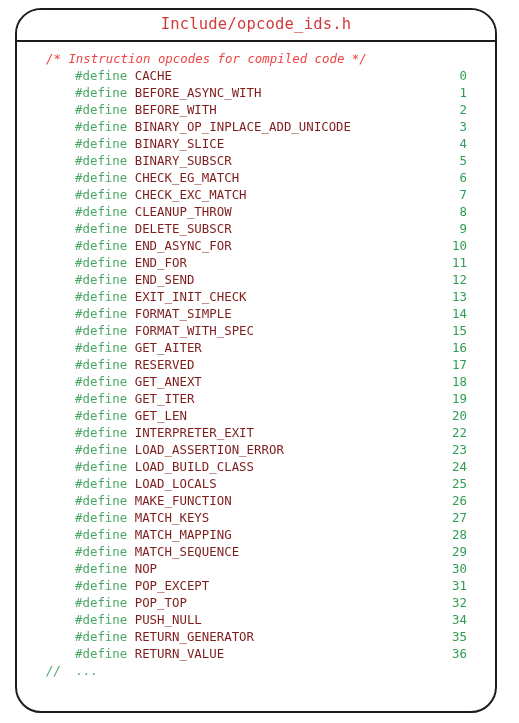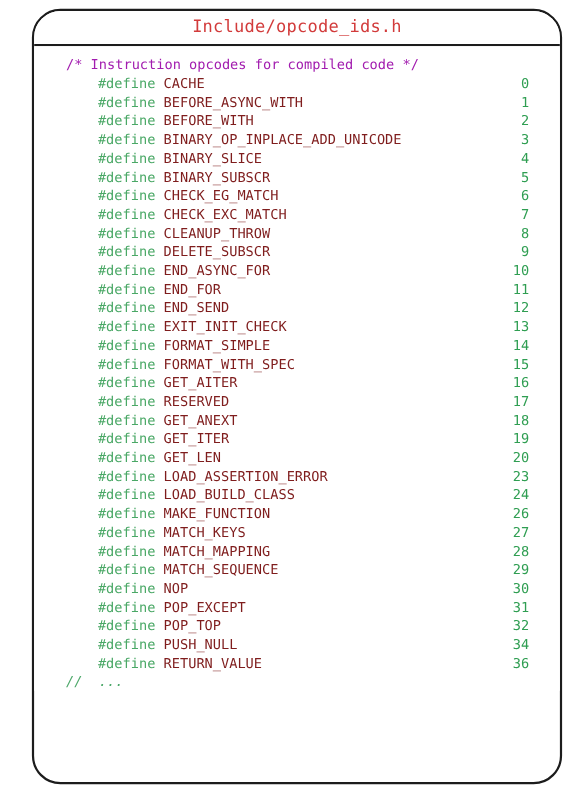--- a/index.html
+++ b/index.html
@@ -17,21 +17,21 @@
   .page {
     position: relative;
     width: 519px;
     height: 723px;
     background: #ffffff;
   }
 
   
   .file-card {
     position: absolute;
-    left: 29px;
+    left: 15px;
     top: 8px;
     width: 482px;
     height: 705px;
     box-sizing: border-box;
     border: 2px solid #1c1c1c;
     border-radius: 26px;
     background: #ffffff;
     overflow: hidden;
   }
 
@@ -75,21 +75,22 @@
     line-height: 17px;
     padding-left: 29px;
     padding-right: 28px;
     white-space: pre;
     font-family: "DejaVu Sans Mono", monospace;
     font-size: 12.4px;
     color: #2f9e52;
   }
 
   .tok-comment {
-    color: #a21caf;
+    color: #ef4444;
+    font-style: italic;
   }
   .tok-comment-italic {
     color: #4da86a;
     font-style: italic;
   }
   .tok-directive {
     color: #4aa866;
     margin-left: 29px;
   }
   .tok-name {
@@ -136,30 +137,33 @@
           <div class="code-line"><span class="tok-directive">#define </span><span class="tok-name">END_FOR</span><span class="opcode-value">11</span></div>
           <div class="code-line"><span class="tok-directive">#define </span><span class="tok-name">END_SEND</span><span class="opcode-value">12</span></div>
           <div class="code-line"><span class="tok-directive">#define </span><span class="tok-name">EXIT_INIT_CHECK</span><span class="opcode-value">13</span></div>
           <div class="code-line"><span class="tok-directive">#define </span><span class="tok-name">FORMAT_SIMPLE</span><span class="opcode-value">14</span></div>
           <div class="code-line"><span class="tok-directive">#define </span><span class="tok-name">FORMAT_WITH_SPEC</span><span class="opcode-value">15</span></div>
           <div class="code-line"><span class="tok-directive">#define </span><span class="tok-name">GET_AITER</span><span class="opcode-value">16</span></div>
           <div class="code-line"><span class="tok-directive">#define </span><span class="tok-name">RESERVED</span><span class="opcode-value">17</span></div>
           <div class="code-line"><span class="tok-directive">#define </span><span class="tok-name">GET_ANEXT</span><span class="opcode-value">18</span></div>
           <div class="code-line"><span class="tok-directive">#define </span><span class="tok-name">GET_ITER</span><span class="opcode-value">19</span></div>
           <div class="code-line"><span class="tok-directive">#define </span><span class="tok-name">GET_LEN</span><span class="opcode-value">20</span></div>
+          <div class="code-line"><span class="tok-directive">#define </span><span class="tok-name">INTERPRETER_EXIT</span><span class="opcode-value">22</span></div>
           <div class="code-line"><span class="tok-directive">#define </span><span class="tok-name">LOAD_ASSERTION_ERROR</span><span class="opcode-value">23</span></div>
           <div class="code-line"><span class="tok-directive">#define </span><span class="tok-name">LOAD_BUILD_CLASS</span><span class="opcode-value">24</span></div>
+          <div class="code-line"><span class="tok-directive">#define </span><span class="tok-name">LOAD_LOCALS</span><span class="opcode-value">25</span></div>
           <div class="code-line"><span class="tok-directive">#define </span><span class="tok-name">MAKE_FUNCTION</span><span class="opcode-value">26</span></div>
           <div class="code-line"><span class="tok-directive">#define </span><span class="tok-name">MATCH_KEYS</span><span class="opcode-value">27</span></div>
           <div class="code-line"><span class="tok-directive">#define </span><span class="tok-name">MATCH_MAPPING</span><span class="opcode-value">28</span></div>
           <div class="code-line"><span class="tok-directive">#define </span><span class="tok-name">MATCH_SEQUENCE</span><span class="opcode-value">29</span></div>
           <div class="code-line"><span class="tok-directive">#define </span><span class="tok-name">NOP</span><span class="opcode-value">30</span></div>
           <div class="code-line"><span class="tok-directive">#define </span><span class="tok-name">POP_EXCEPT</span><span class="opcode-value">31</span></div>
           <div class="code-line"><span class="tok-directive">#define </span><span class="tok-name">POP_TOP</span><span class="opcode-value">32</span></div>
           <div class="code-line"><span class="tok-directive">#define </span><span class="tok-name">PUSH_NULL</span><span class="opcode-value">34</span></div>
+          <div class="code-line"><span class="tok-directive">#define </span><span class="tok-name">RETURN_GENERATOR</span><span class="opcode-value">35</span></div>
           <div class="code-line"><span class="tok-directive">#define </span><span class="tok-name">RETURN_VALUE</span><span class="opcode-value">36</span></div>
           <div class="code-line"><span class="tok-comment-italic">//  ...</span></div>
         </div>
     </div>
 
   </div>
 
 </div>
 
 </body></html>

